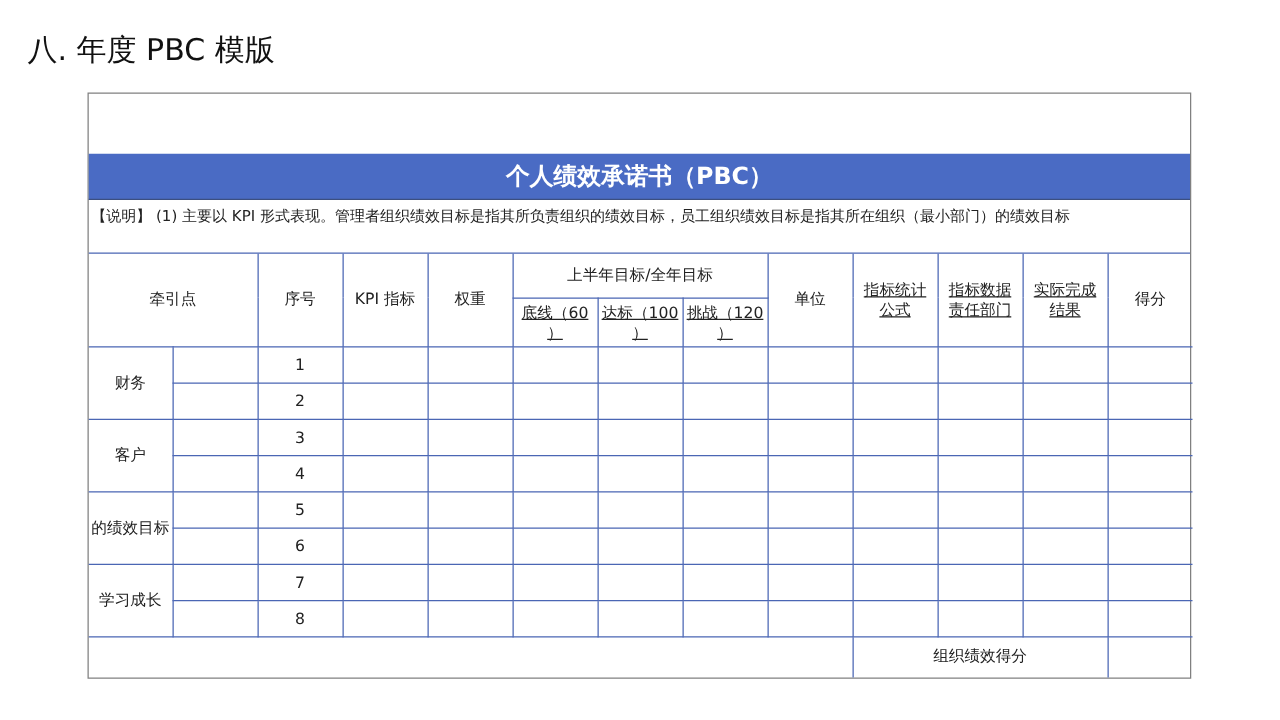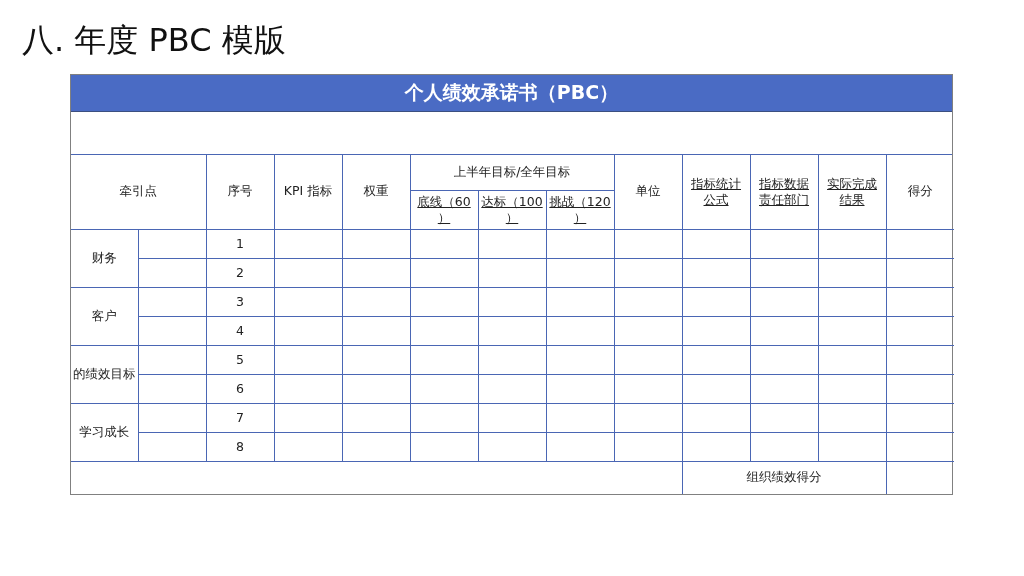--- a/index.html
+++ b/index.html
@@ -1,21 +1,21 @@
 <!DOCTYPE html>
 <html><head>
 <meta charset="utf-8">
 <style>
   html, body { margin:0; padding:0; }
   body { width:1024px; height:576px; background:#ffffff; position:relative; overflow:hidden;
          font-family:"DejaVu Sans", "Liberation Sans", sans-serif; color:#222; }
-  .slide-title { position:absolute; left:22px; top:18px; font-size:32px; line-height:44px; color:#111; letter-spacing:0px; }
+  .slide-title { position:absolute; left:22px; top:18px; font-size:24px; line-height:44px; color:#111; letter-spacing:0px; }
   .pbc { position:absolute; left:70px; top:74px; width:883px; border:1.5px solid #808080; box-sizing:border-box; }
   .pbc-header { height:36px; background:#4a6bc4; color:#fff; font-weight:bold; font-size:19px;
-                display:flex; align-items:center; justify-content:center; border-bottom:1px solid #3c4f80; }
+                display:flex; align-items:center; justify-content:center; border-bottom:1px solid #3c4f80;margin-top:48px; }
   .section { height:33px; font-weight:bold; font-size:14px; display:flex; align-items:center; padding-left:3px;
              border-bottom:1px solid #9aa8cc; }
   .note { height:43px; font-size:12px; line-height:17px; padding:5px 0 0 2px; box-sizing:border-box; color:#222;
           border-bottom:1px solid #4a66b4; }
   table.grid { border-collapse:collapse; width:100%; table-layout:fixed; font-size:12.5px; }
   table.grid td { border:1px solid #4a66b4; text-align:center; vertical-align:middle; padding:0; overflow:hidden; }
   table.grid tr:first-child td { border-top:none; }
   table.grid td:first-child { border-left:none; }
   table.grid td:last-child { border-right:none; }
   table.grid tr:last-child td { border-bottom:none; }
@@ -26,20 +26,21 @@
   .footer-row td { height:32px; }
 </style>
 </head>
 <body>
 
 <div class="slide-title">八. 年度 PBC 模版</div>
 
 <div class="pbc">
   <div class="pbc-header">个人绩效承诺书（PBC）</div>
   <div class="note">
+    <div>【说明】 (1) 主要以 KPI 形式表现。管理者组织绩效目标是指其所负责组织的绩效目标，员工组织绩效目标是指其所在组织（最小部门）的绩效目标</div>
   </div>
 
   <table class="grid">
     <colgroup>
       <col style="width:67px">
         <col style="width:68px">
         <col style="width:68px">
         <col style="width:68px">
       <col style="width:68px">
         <col style="width:68px">

